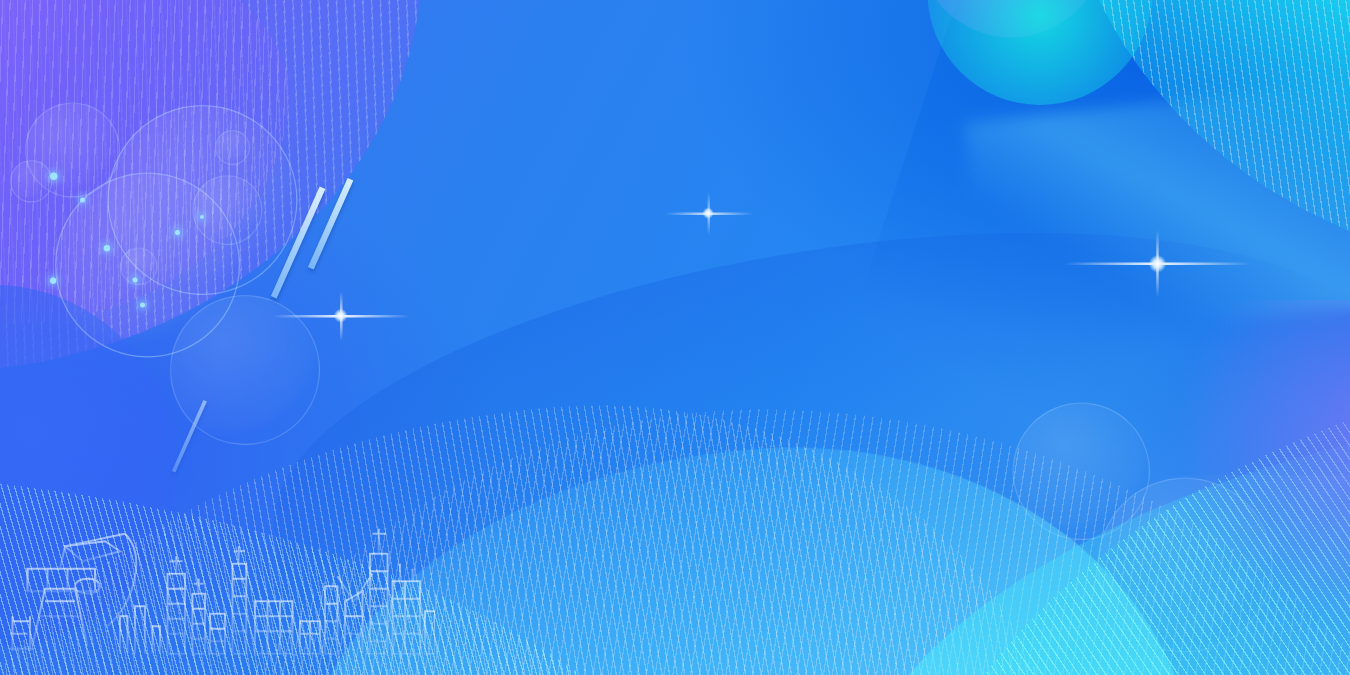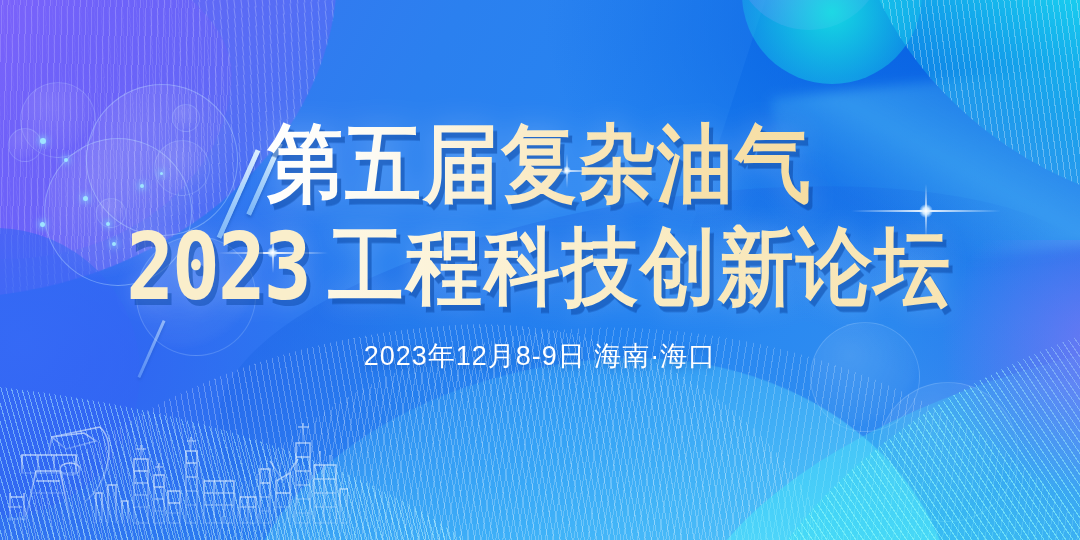--- a/index.html
+++ b/index.html
@@ -384,23 +384,15 @@
       <div class="vbar" style="height:40px;margin-top:-20px;"></div>
       <div class="core" style="width:11px;height:11px;margin:-5.5px 0 0 -5.5px;"></div>
     </div>
     <div class="flare" style="left:566px;top:170px;width:1px;height:1px;">
       <div class="hbar" style="width:70px;margin-left:-35px;opacity:.8;"></div>
       <div class="vbar" style="height:34px;margin-top:-17px;opacity:.7;"></div>
       <div class="core" style="width:9px;height:9px;margin:-4.5px 0 0 -4.5px;"></div>
     </div>
   </div>
 
-  <div class="title-block">
-    <div class="line1">第五届复杂油气</div>
-    <div class="line2-row">
-      <span class="year">2023</span>
-      <span class="line2">工程科技创新论坛</span>
-    </div>
-  </div>
-
-  <div class="subtitle">2023年12月8-9日 海南·海口</div>
+
 
 </div>
 
 </body></html>

